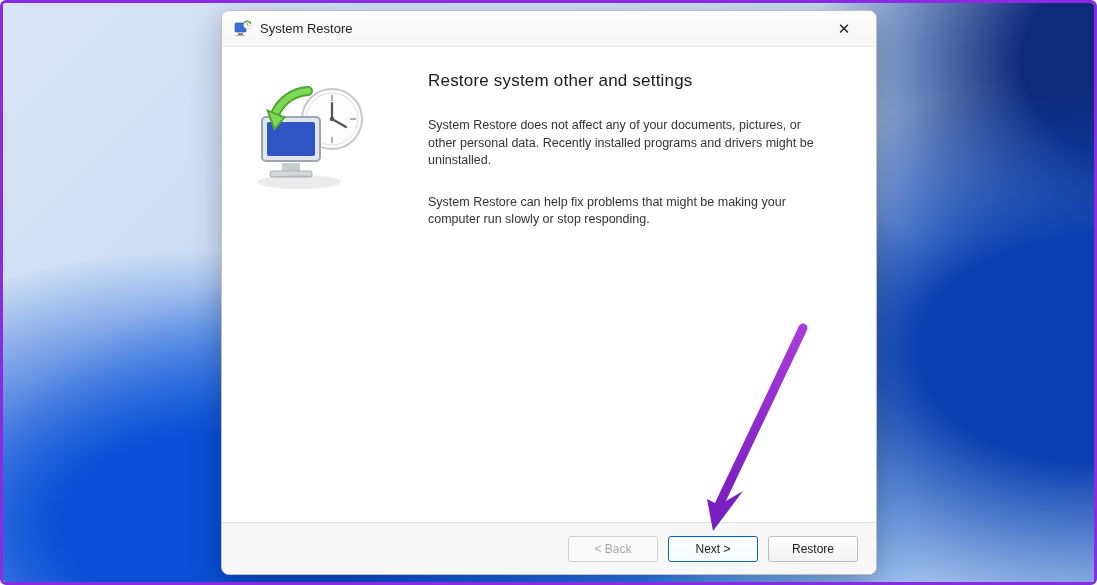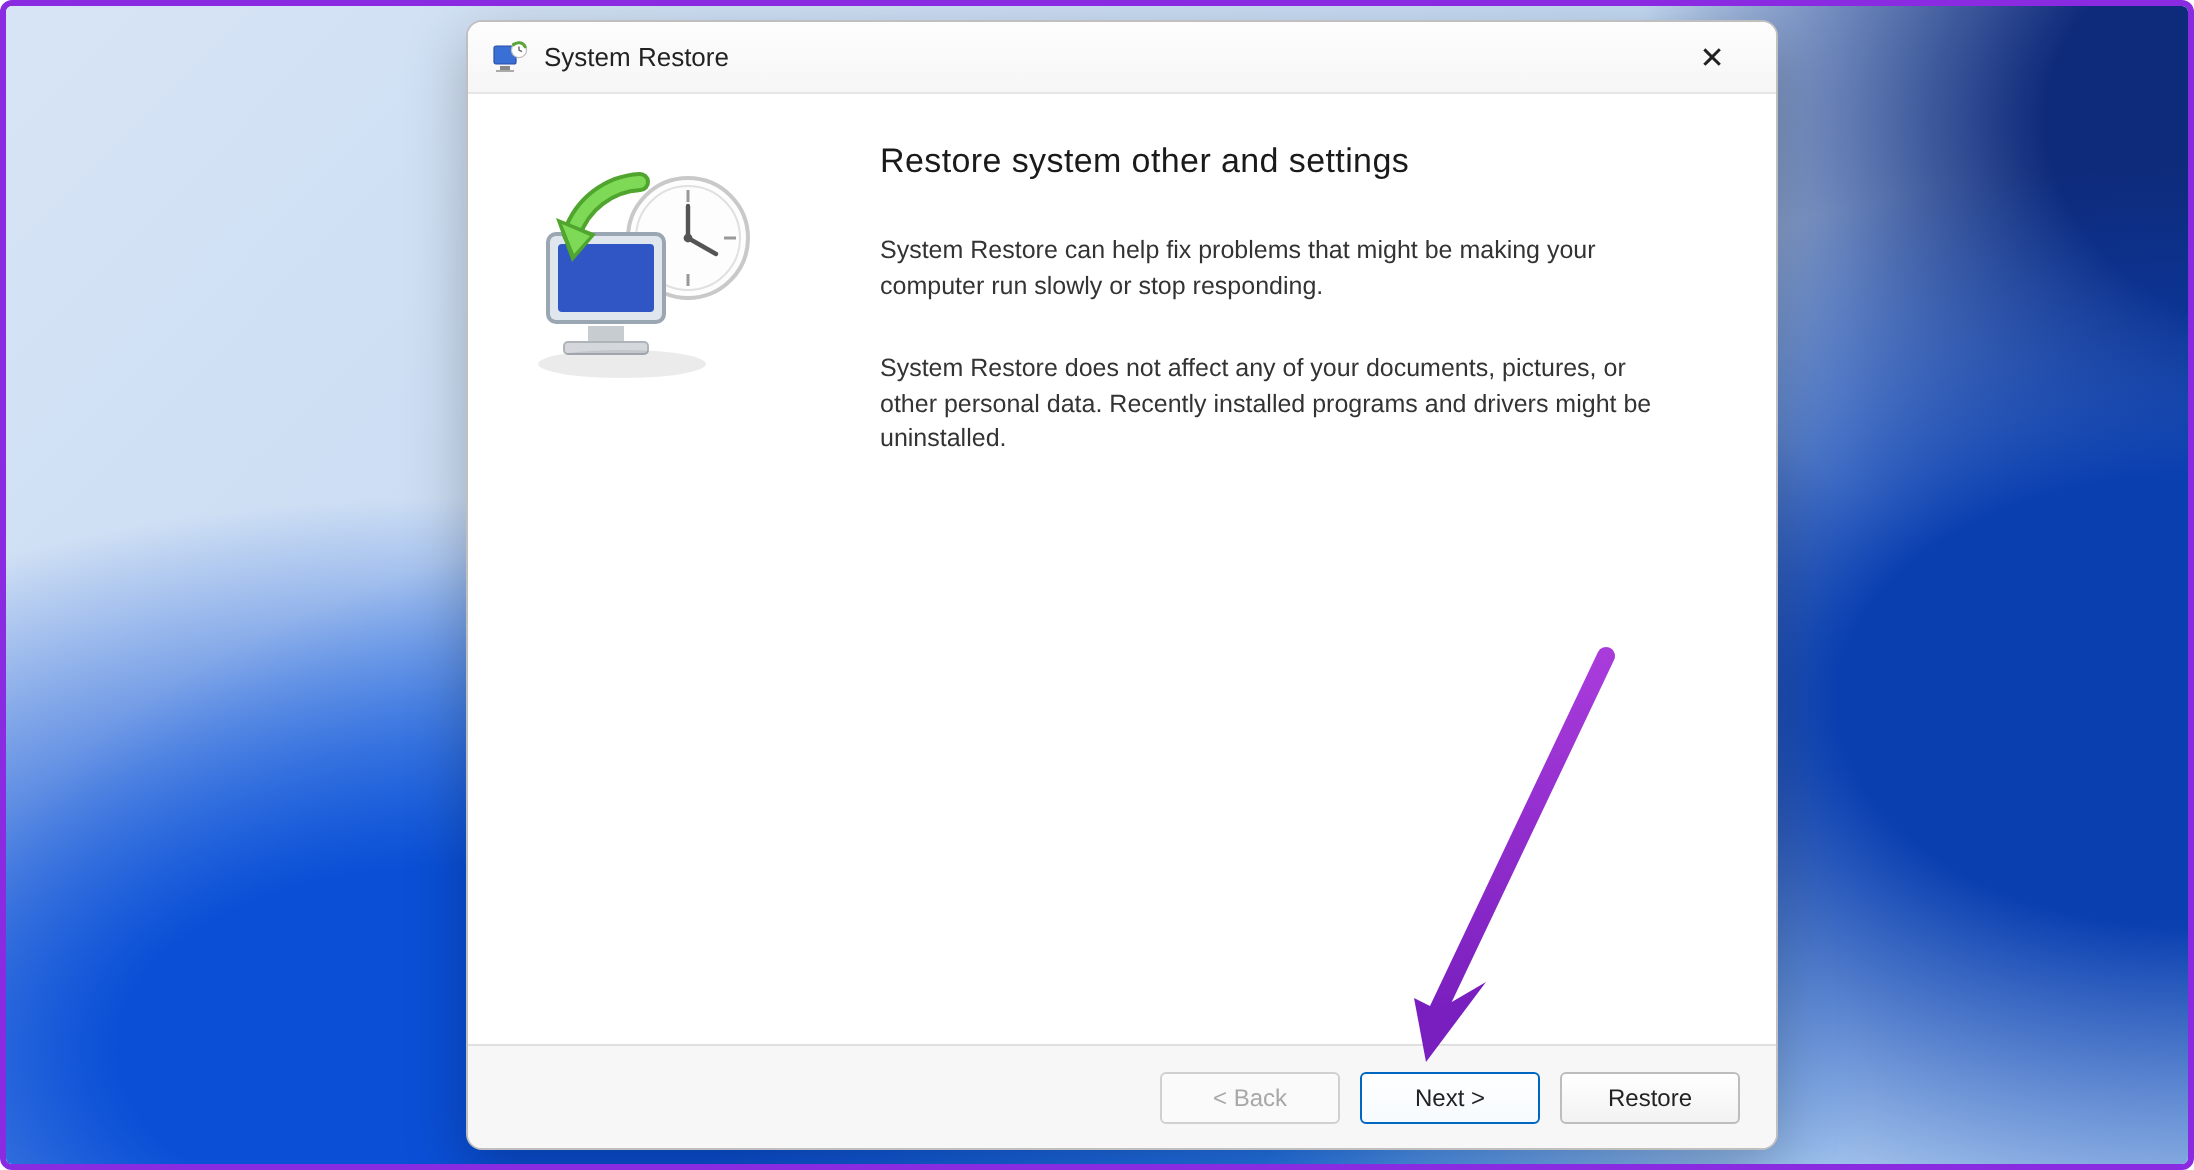--- a/index.html
+++ b/index.html
@@ -13,21 +13,21 @@
     position: absolute; inset: 0;
     background:
       radial-gradient(ellipse 900px 500px at 20% 90%, #0a4fd6 0%, #0a4fd6 18%, rgba(10,79,214,0) 55%),
       radial-gradient(ellipse 900px 550px at 40% 95%, #2a7ff0 0%, #2a7ff0 22%, rgba(42,127,240,0) 55%),
       radial-gradient(ellipse 700px 450px at 100% 60%, #0a3fb0 0%, #0a3fb0 25%, rgba(10,63,176,0) 60%),
       radial-gradient(ellipse 600px 400px at 110% 10%, #0e2a7a 0%, #0e2a7a 30%, rgba(14,42,122,0) 65%),
       linear-gradient(135deg, #d7e4f5 0%, #c7dbf3 40%, #a9c9ef 100%);
   }
   .dialog {
     position: absolute;
-    left: 230px; top: 7px;
+    left: 218px; top: 7px;
     width: 656px; height: 565px;
     background: #fff;
     border: 1px solid #bfbfbf;
     border-radius: 8px;
     box-shadow: 0 10px 30px rgba(0,0,0,0.25);
     display: flex;
     flex-direction: column;
     overflow: hidden;
   }
   .titlebar {
@@ -119,22 +119,22 @@
 
           <path d="M64 14 A38 38 0 0 0 30 40" fill="none" stroke="#4fa52d" stroke-width="10" stroke-linecap="round"></path>
           <path d="M64 14 A38 38 0 0 0 30 40" fill="none" stroke="#7ed957" stroke-width="6" stroke-linecap="round"></path>
           <polygon points="22,32 42,40 30,54" fill="#4fa52d"></polygon>
           <polygon points="25,35 39,41 31,50" fill="#7ed957"></polygon>
         </svg>
       </span>
     </div>
     <div class="content">
       <h1>Restore system other and settings</h1>
+      <p>System Restore does not affect any of your documents, pictures, or other personal data. Recently installed programs and drivers might be uninstalled.</p>
       <p>System Restore can help fix problems that might be making your computer run slowly or stop responding.</p>
-      <p>System Restore does not affect any of your documents, pictures, or other personal data. Recently installed programs and drivers might be uninstalled.</p>
     </div>
   </div>
 
   <div class="footer">
     <div class="btn disabled">
       <span>&lt; Back</span>
     </div>
     <div class="btn primary">
       <span>Next &gt;</span>
     </div>

